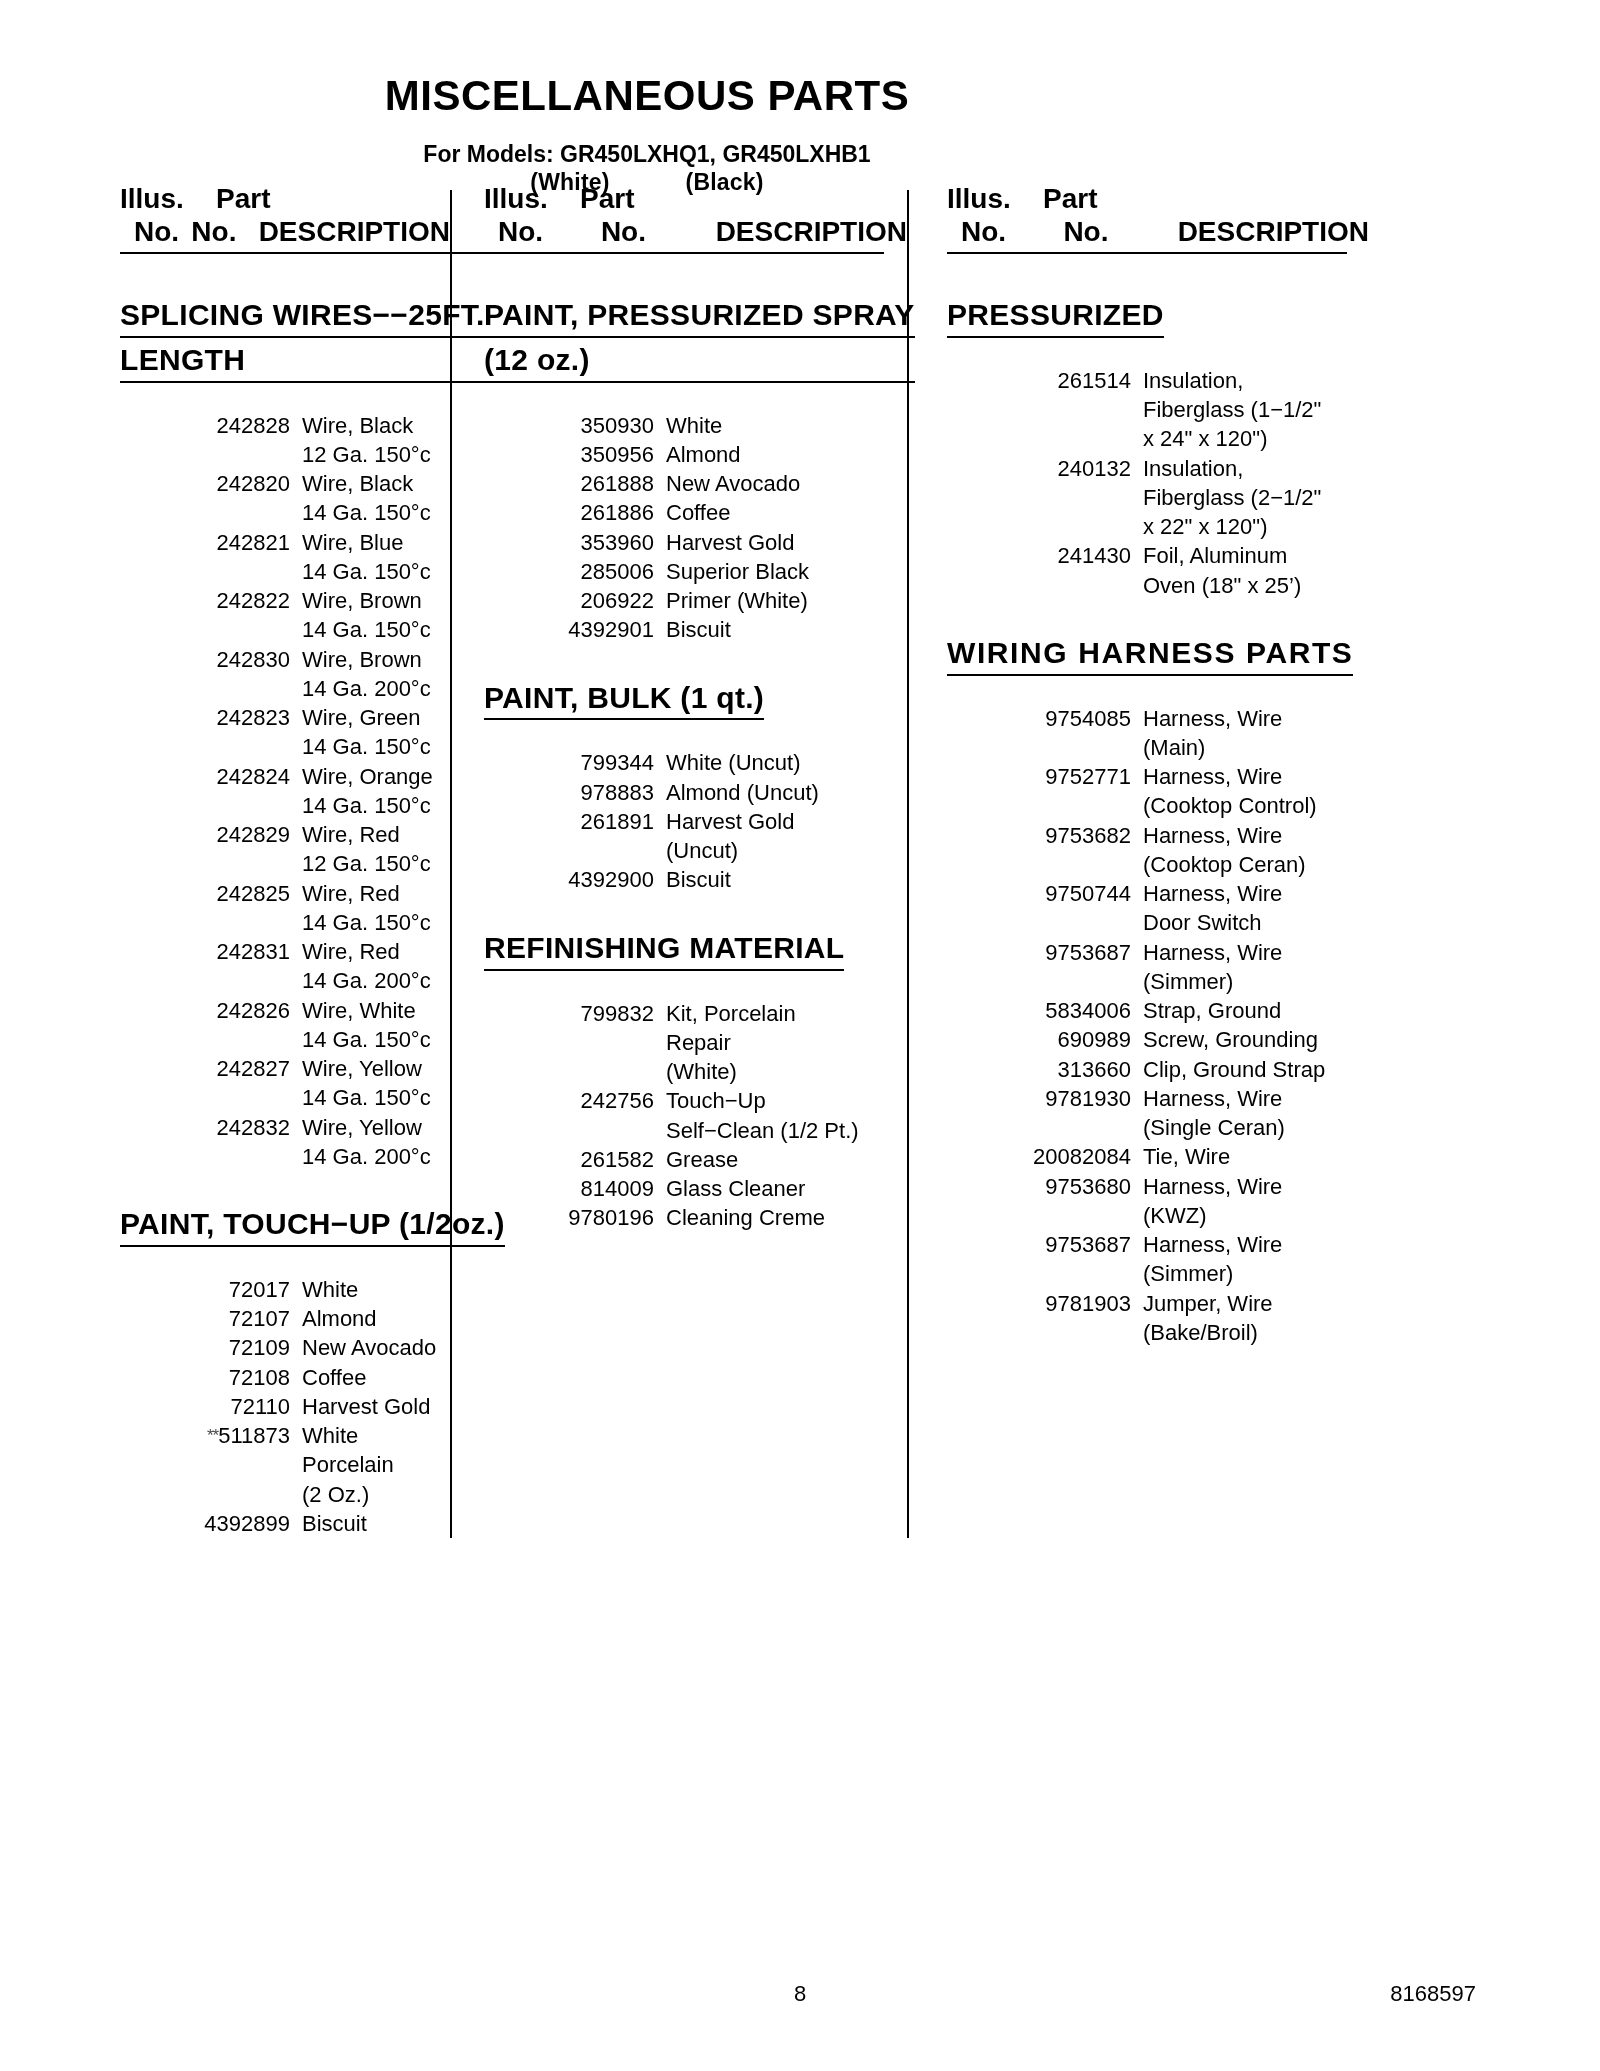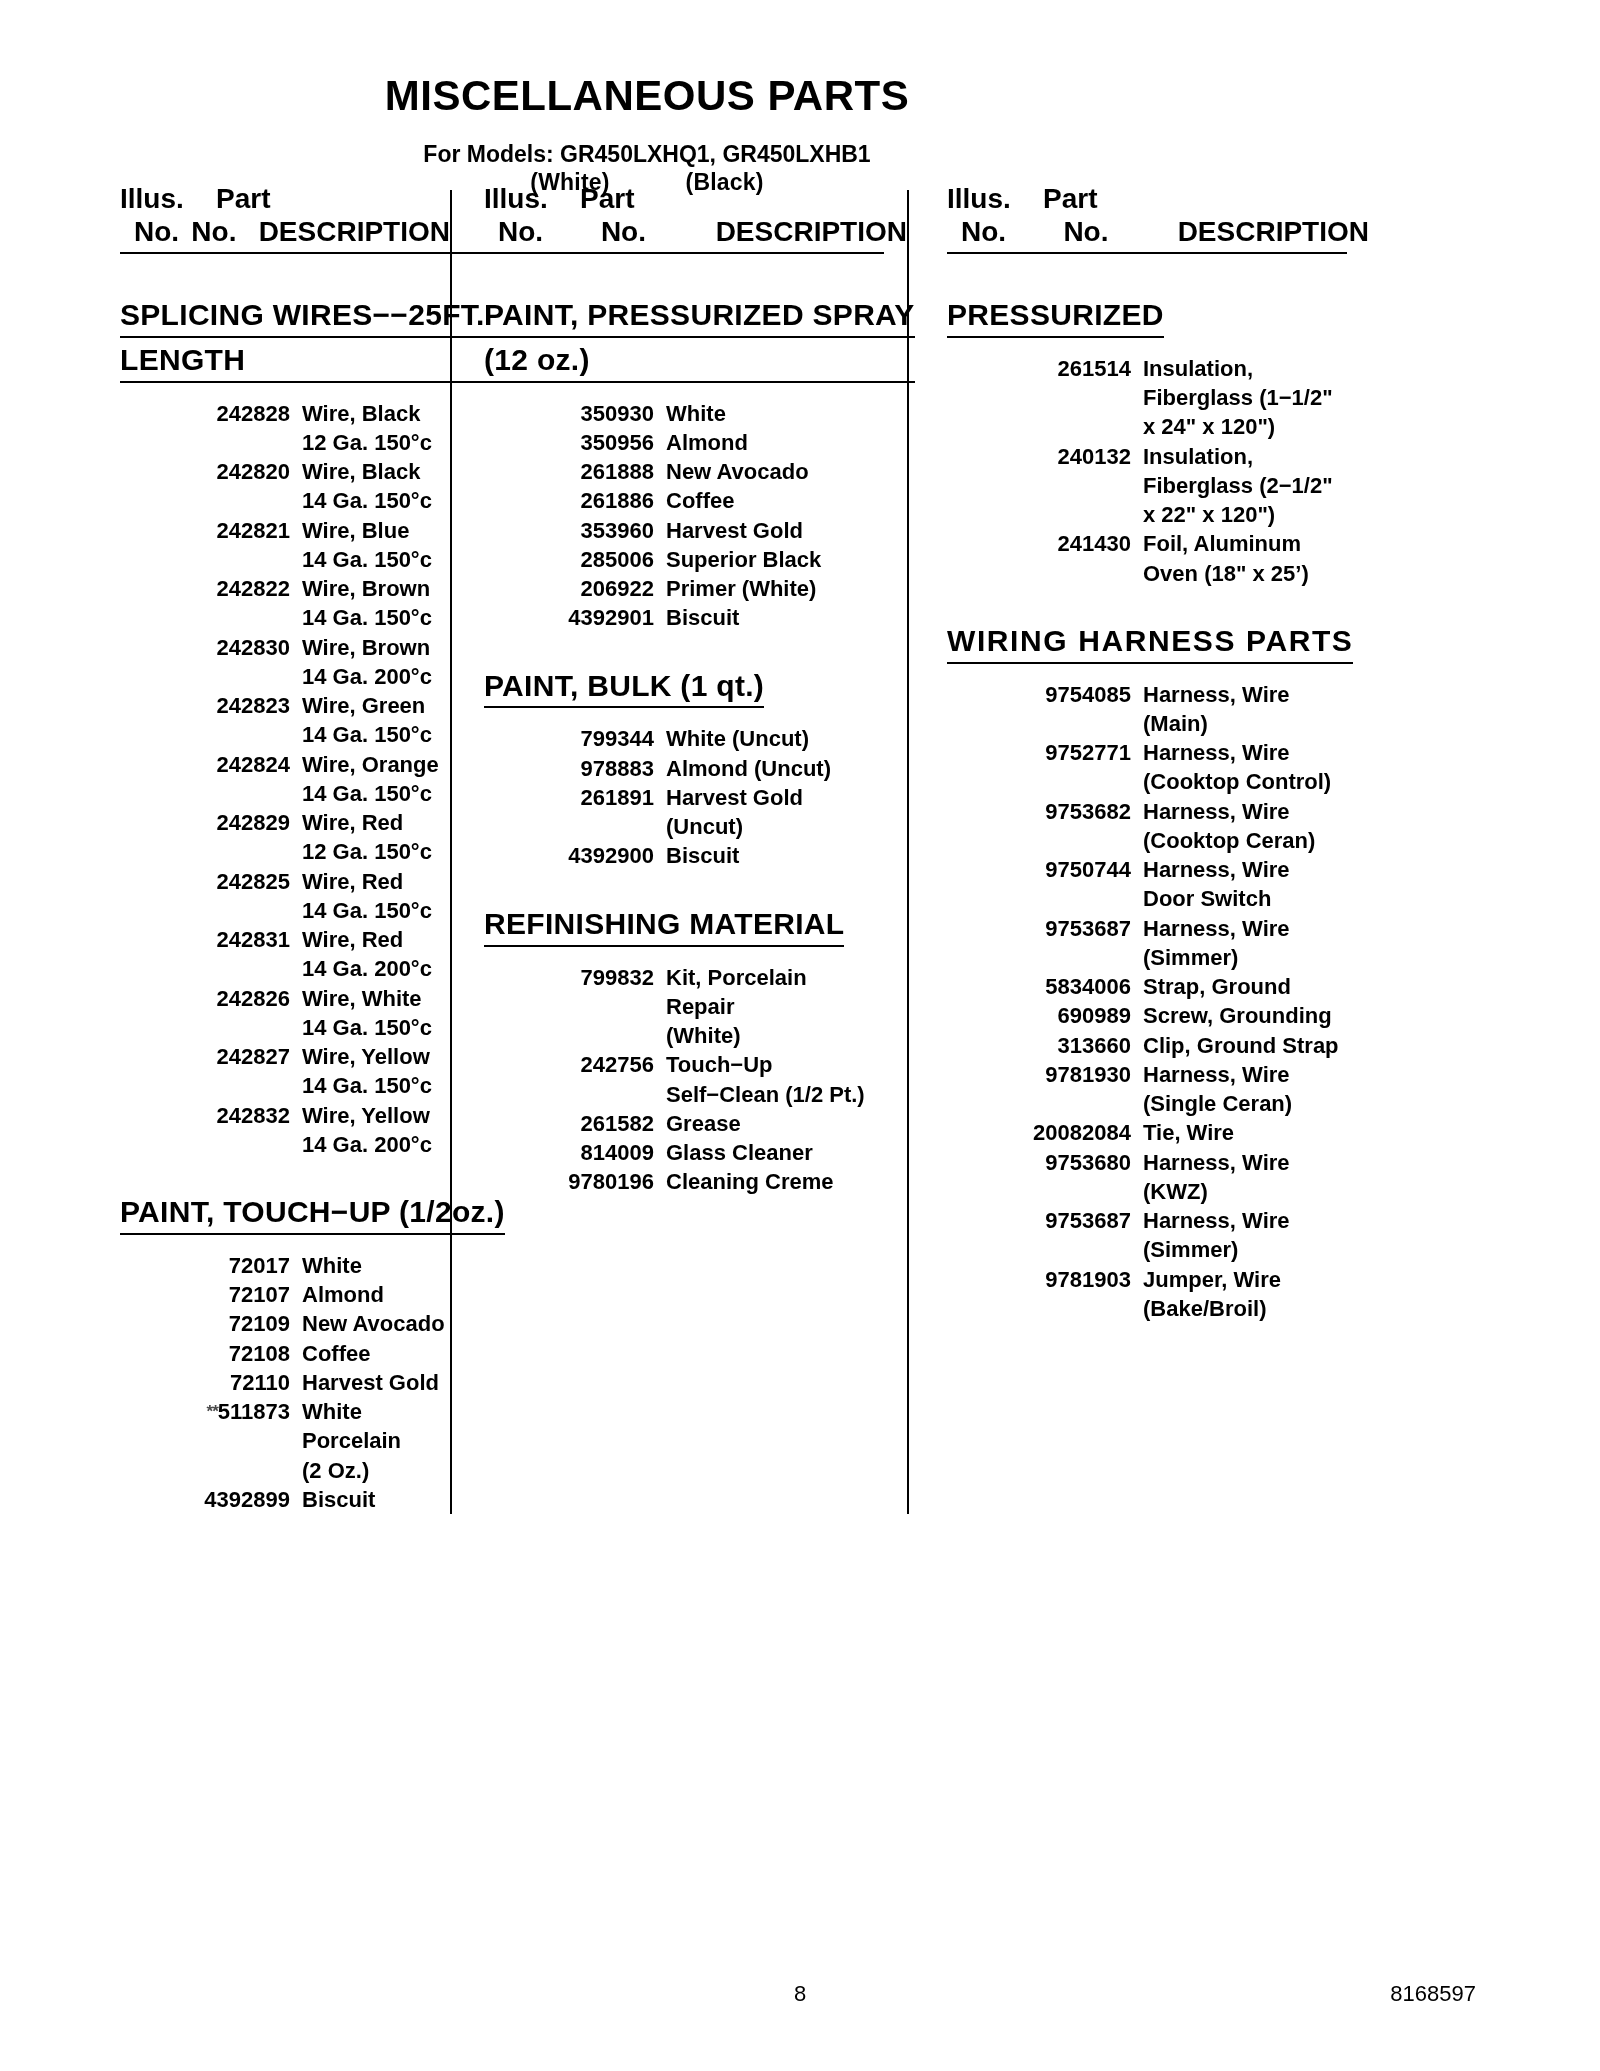--- a/index.html
+++ b/index.html
@@ -120,24 +120,23 @@
     border-bottom: 2.5px solid #000;
     padding-bottom: 2px;
     margin-bottom: 3px;
     white-space: pre;
   }
   .sec-title .secline:last-child { margin-bottom: 0; }
   .sec-title.wide { letter-spacing: 1.6px; }
 
   
   .parts {
-    margin-top: 16px;
+    margin-top: 28px;
     font-size: 22px;
     line-height: 1.33;
-    font-weight: bold;
   }
   .prow {
     display: flex;
     align-items: flex-start;
   }
   .p-illus {
     width: 20px;
     text-align: right;
     flex: 0 0 auto;
     font-size: 22px;

